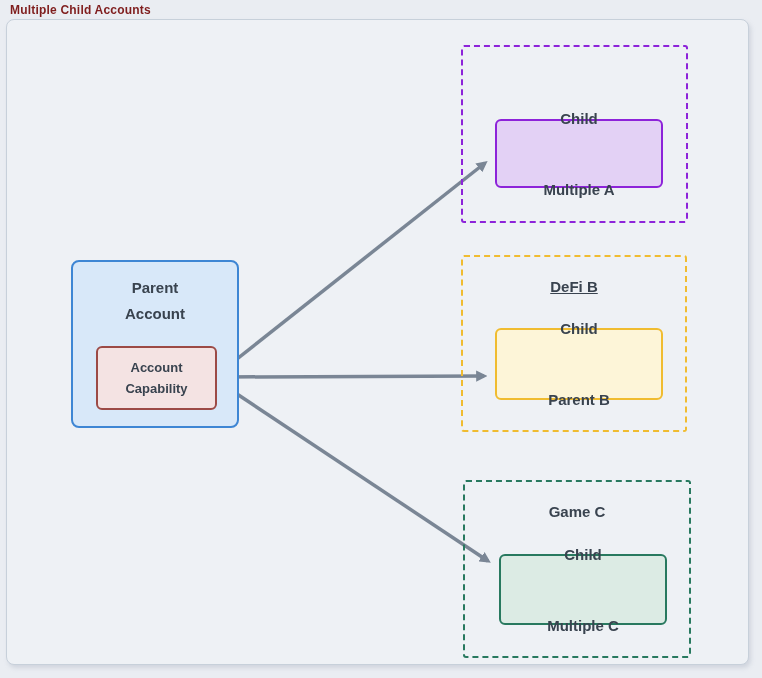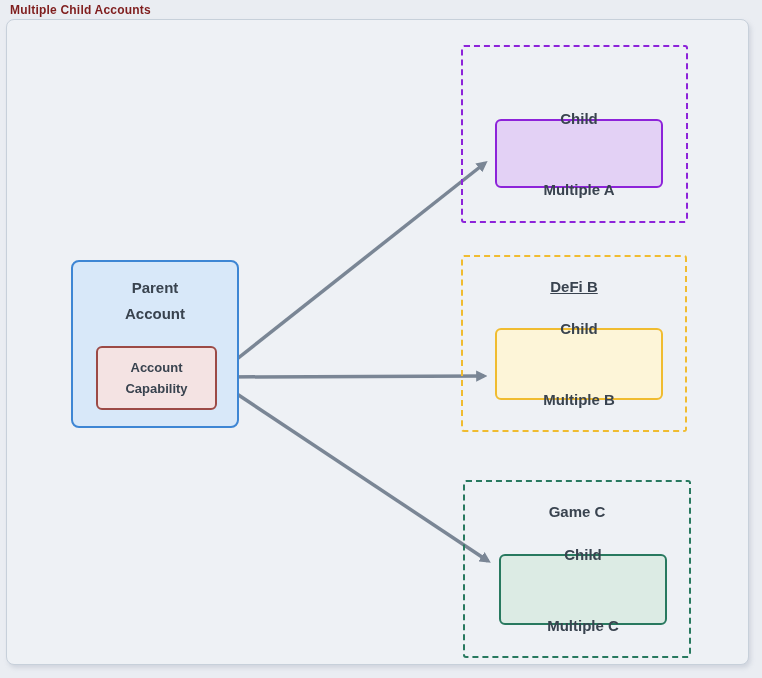--- a/index.html
+++ b/index.html
@@ -121,21 +121,21 @@
     <div class="child-box child-dex">
       <div>Child</div>
       <div>Multiple A</div>
     </div>
   </div>
 
   <div class="group group-defi">
     <div class="group-title">DeFi B</div>
     <div class="child-box child-defi">
       <div>Child</div>
-      <div>Multiple B</div>
+      <div>Parent B</div>
     </div>
   </div>
 
   <div class="group group-game">
     <div class="group-title">Game C</div>
     <div class="child-box child-game">
       <div>Child</div>
       <div>Multiple C</div>
     </div>
   </div>

